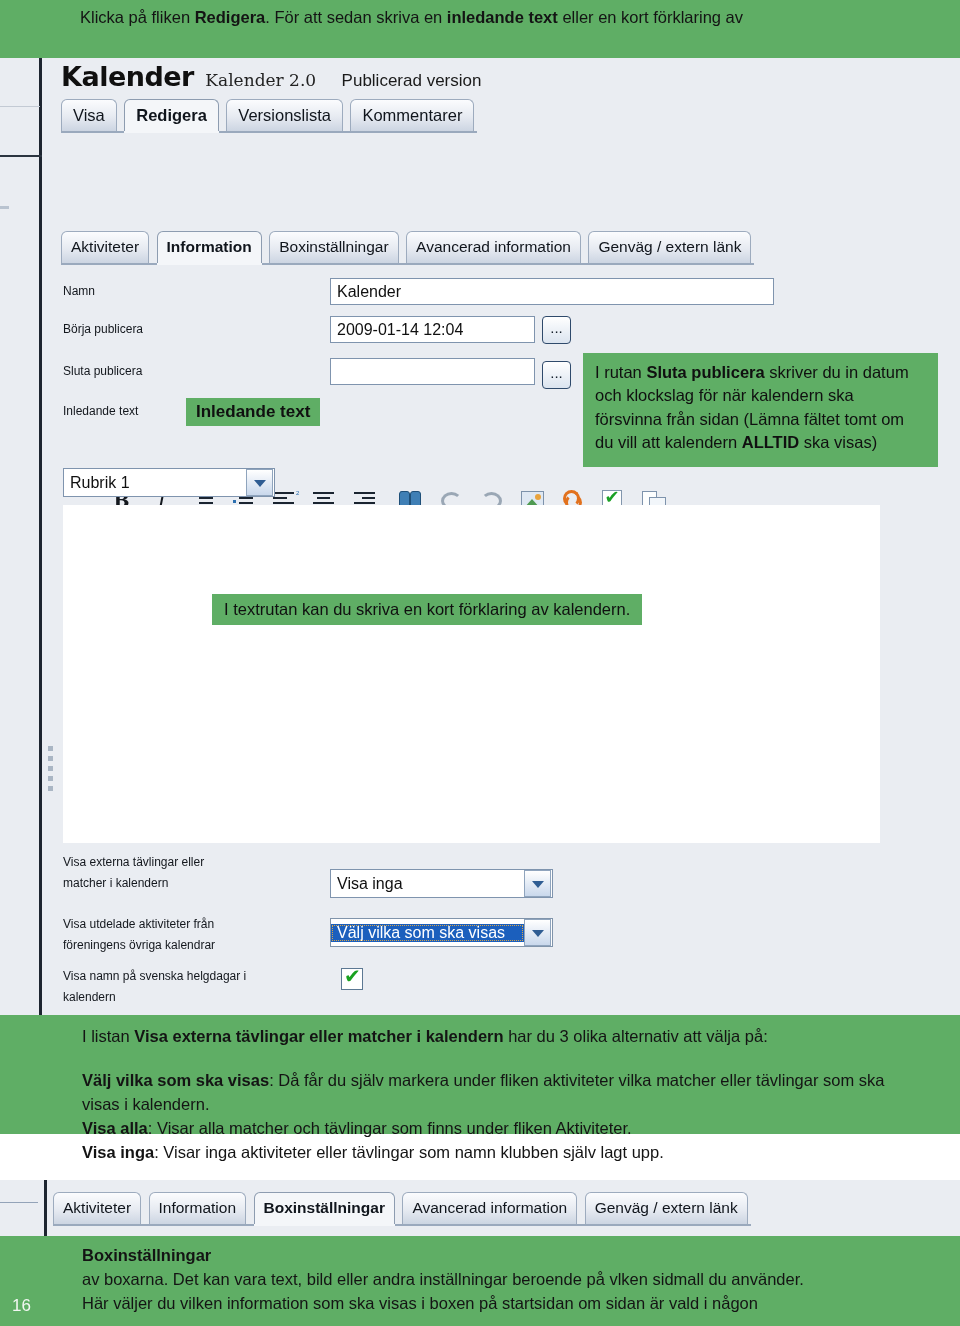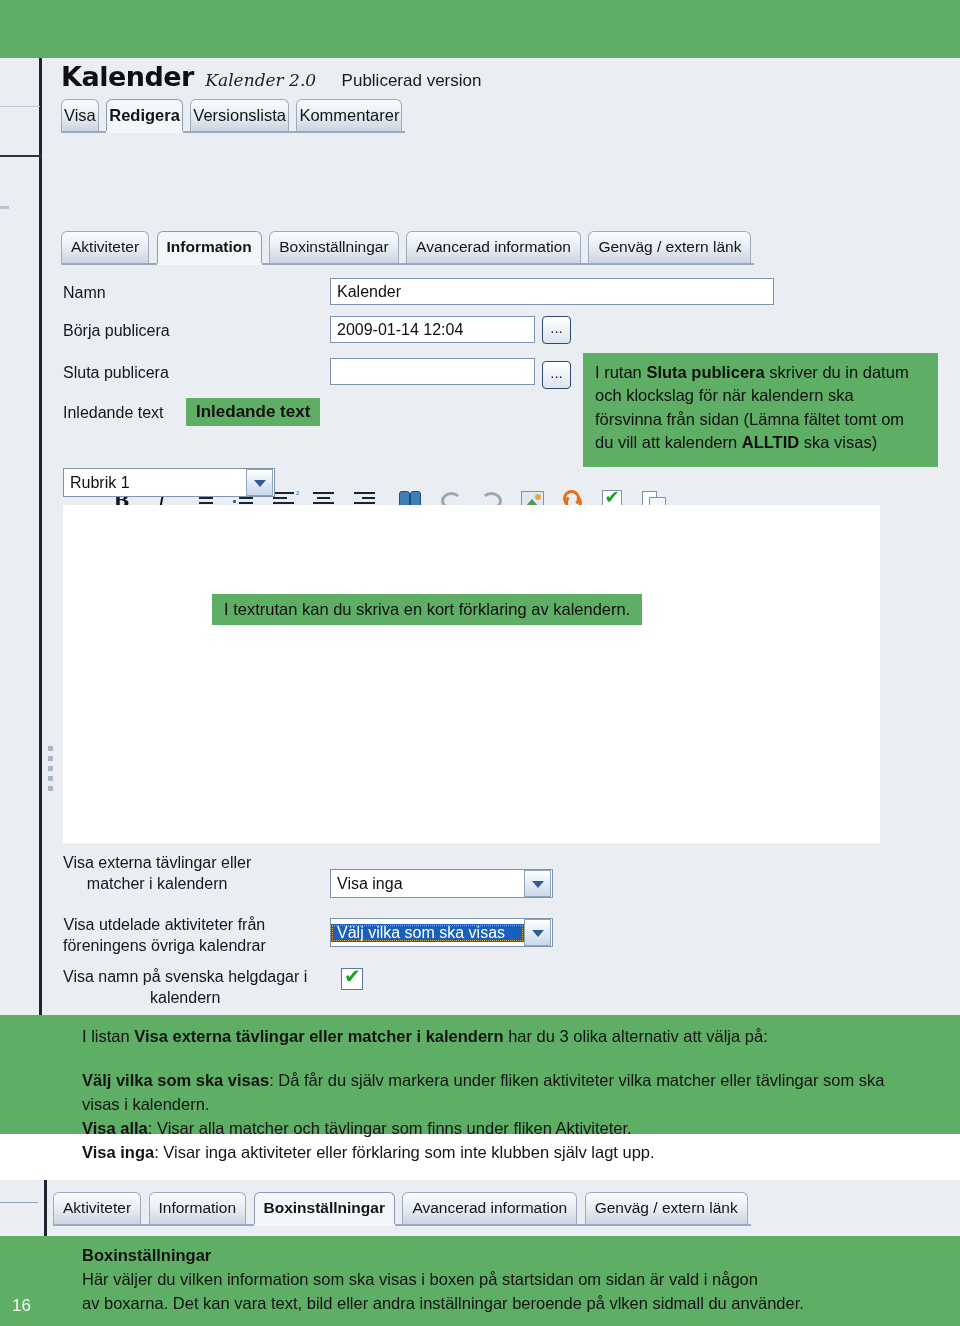--- a/index.html
+++ b/index.html
@@ -50,33 +50,33 @@
   #grip i { display:block; width:5px; height:5px; margin:0 0 5px 1px;
             background:#aab6c4; }
 
   
   #titlerow { position:absolute; left:16px; top:3px; white-space:nowrap; }
   #titlerow .t1 {
     font-family:"DejaVu Sans", sans-serif;
     font-weight:bold; font-size:27px; letter-spacing:-0.5px; color:#101010;
   }
   #titlerow .t2 {
-    font-family:"DejaVu Serif", serif; font-style:italic;
+    font-family:"DejaVu Serif", serif; 
     font-size:17px; color:#222; margin-left:7px;
   }
   #titlerow .t3 { font-size:17px; color:#1a1a1a; margin-left:21px; }
 
   
   .tabstrip { position:absolute; height:34px; }
   .tabstrip .rail {
     position:absolute; left:0; right:0; bottom:0; height:2px; background:#9aa9bd;
   }
   .tab {
     position:relative; display:inline-block; vertical-align:bottom;
-    height:32px; line-height:30px; padding:0 2px; margin-right:3px;
+    height:32px; line-height:30px; padding:0 11px; margin-right:3px;
     border:1px solid #9dabbe; border-bottom:none;
     border-radius:6px 6px 0 0;
     background:linear-gradient(to bottom,#fbfcfe 0%,#e6eaf1 55%,#ccd5e2 100%);
     font-size:16px; color:#10151c; white-space:nowrap;
   }
   .tab.active {
     font-weight:bold; background:#f4f6f9;
     border-color:#8d9cb0; z-index:3;
     box-shadow:0 2px 0 0 #f4f6f9;
   }
@@ -113,21 +113,21 @@
   .ico-savepub:after{ content:""; position:absolute; right:1px; bottom:0px;
       width:11px; height:12px; background:#f3d9a8; border:1px solid #b9893f;
       border-radius:3px 0 0 0; }
   
   .ico-cancel { background:#45a7d9; border:1px solid #1f6f9b; border-radius:2px; }
   .ico-cancel:before, .ico-cancel:after {
       content:""; position:absolute; left:3px; top:9px; width:16px; height:4px;
       background:#ffffff; }
   .ico-cancel:before { transform:rotate(45deg); }
   .ico-cancel:after  { transform:rotate(-45deg); }
-  .flabel { position:absolute; font-size:16px; color:#13171d;text-align:center; }
+  .flabel { position:absolute; font-size:12px; color:#13171d; }
   .fctl   { position:absolute; }
 
   .tbox {
     border:1px solid #7f94ae; background:#ffffff;
     height:27px; font-size:16px; color:#101010;
     padding:2px 6px; line-height:22px; overflow:hidden; white-space:nowrap;
   }
   .ellipsisbtn {
     width:29px; height:28px; border:1px solid #2f4a6b; border-radius:4px;
     background:linear-gradient(to bottom,#ffffff,#dbe4ef);
@@ -269,20 +269,21 @@
 
   #pageno {
     position:absolute; left:12px; top:1296px; font-size:17px; color:#f3f7f3;
   }
 </style>
 </head>
 <body>
 
 <div class="green-band" id="band-top">
   <div class="inner ann-text">
+    <div><span>Klicka på fliken </span><b>Redigera</b><span>. För att sedan skriva en </span><b>inledande text</b><span> eller en kort förklaring av</span></div>
   </div>
 </div>
 
 <div id="app">
 
   <div id="leftpanel">
     <div class="lp-hair" style="top:48px"></div>
     <div class="lp-div" style="top:97px"></div>
     <div class="lp-tick" style="top:148px"></div>
   </div>
@@ -416,38 +417,38 @@
     <div class="callout" id="callout-textrutan">I textrutan kan du skriva en kort förklaring av kalendern.</div>
 
   </div>
 </div>
 
 <div class="green-band" id="band-mid">
   <div class="inner ann-text">
     <div style="margin-bottom:20px;"><span>I listan </span><b>Visa externa tävlingar eller matcher i kalendern</b><span> har du 3 olika alternativ att välja på:</span></div>
     <div><b>Välj vilka som ska visas</b><span>: Då får du själv markera under fliken aktiviteter vilka matcher eller tävlingar som ska visas i kalendern.</span></div>
     <div><b>Visa alla</b><span>: Visar alla matcher och tävlingar som finns under fliken Aktiviteter.</span></div>
-    <div><b>Visa inga</b><span>: Visar inga aktiviteter eller förklaring som inte klubben själv lagt upp.</span></div>
+    <div><b>Visa inga</b><span>: Visar inga aktiviteter eller tävlingar som namn klubben själv lagt upp.</span></div>
   </div>
 </div>
 
 <div id="bottom-shot">
   <div class="railline" style="top:22px"></div>
   <div class="vbar"></div>
   <div class="tabstrip" id="tabs-bottom">
     <div class="rail"></div>
     <span class="tab">Aktiviteter</span>
     <span class="tab">Information</span>
     <span class="tab active">Boxinställningar</span>
     <span class="tab">Avancerad information</span>
     <span class="tab">Genväg / extern länk</span>
   </div>
 </div>
 
 <div class="green-band" id="band-bot">
   <div class="inner ann-text">
     <div><b>Boxinställningar</b></div>
+    <div>av boxarna. Det kan vara text, bild eller andra inställningar beroende på vlken sidmall du använder.</div>
     <div>Här väljer du vilken information som ska visas i boxen på startsidan om sidan är vald i någon</div>
-    <div>av boxarna. Det kan vara text, bild eller andra inställningar beroende på vlken sidmall du använder.</div>
   </div>
 </div>
 
 <div id="pageno">16</div>
 
 </body></html>

